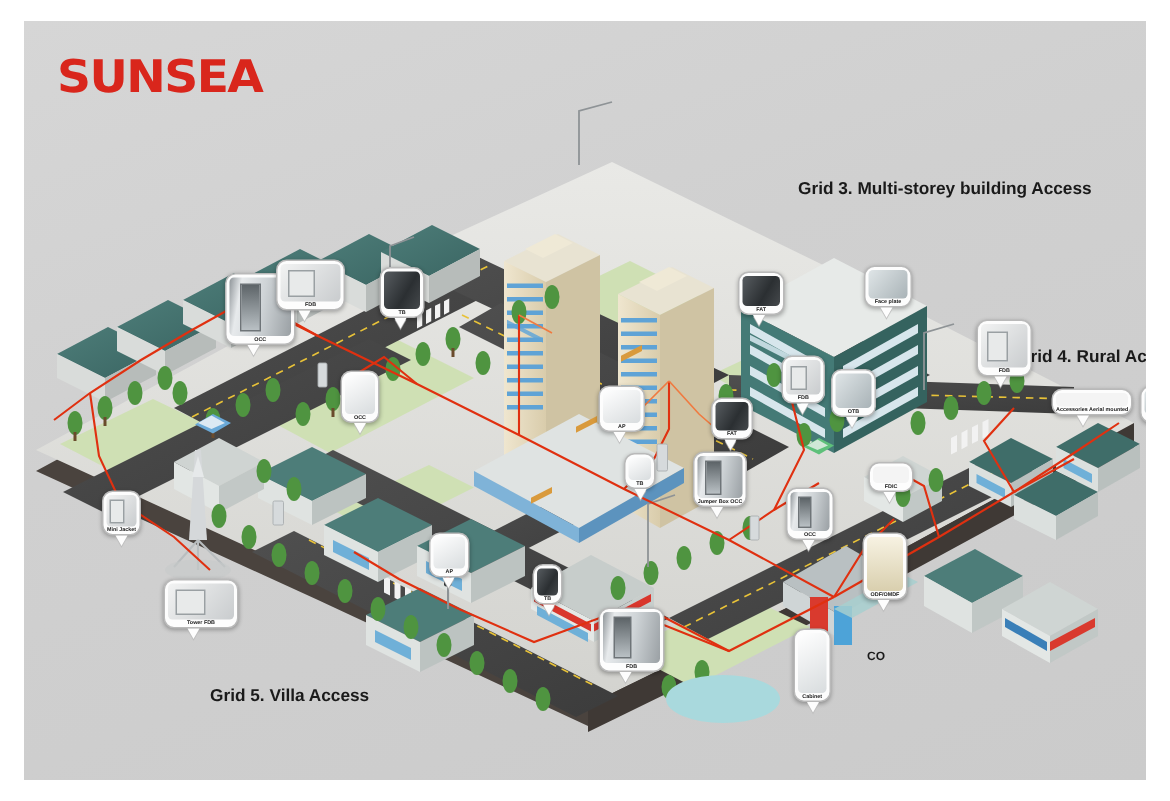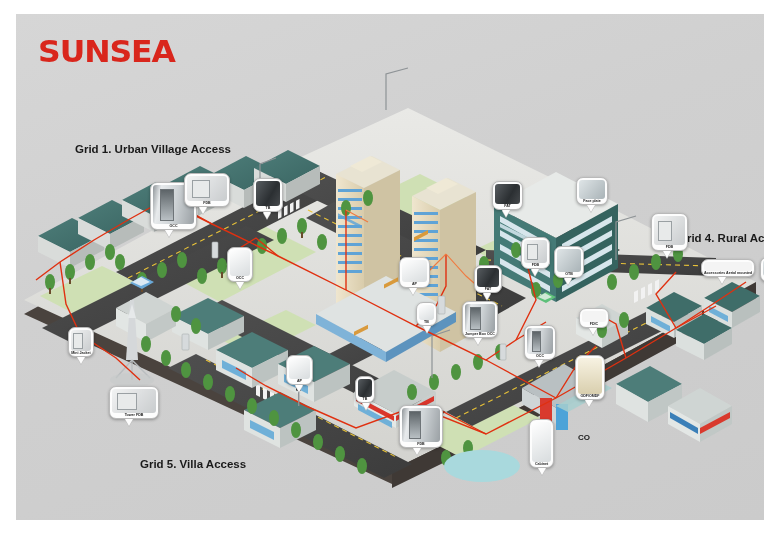--- a/index.html
+++ b/index.html
@@ -488,21 +488,21 @@
       </g>
 
       <g fill="#d6dadc" stroke="#a9aeb0" stroke-width=".6">
         <rect x="196" y="228" width="6" height="16" rx="1"></rect>
         <rect x="422" y="282" width="7" height="18" rx="1"></rect>
         <rect x="484" y="330" width="6" height="16" rx="1"></rect>
         <rect x="166" y="320" width="7" height="16" rx="1"></rect>
       </g>
     </svg>
 
-    <div class="glabel" style="left:59px;top:129px;">Grid 1. Urban Village Access</div>
+    <div class="glabel" style="left:516px;top:106px;">Grid 3. Multi-storey building Access</div>
     <div class="glabel" style="left:662px;top:218px;">Grid 4. Rural Access</div>
     <div class="glabel" style="left:124px;top:444px;">Grid 5. Villa Access</div>
 
     <div class="glabel" style="left:562px;top:419px;font-size:8px;">CO</div>
 
     <div id="callout-layer">
         <div class="callout" style="left: 134px; top: 168px; width: 47px; height: 48px;">
           <div class="thumb dev-cab"></div>
           <div class="cap">OCC</div>
           <div class="tail" style="left: 14px; top: 47px; border-left: 4px solid transparent; border-right: 4px solid transparent; border-top: 7px solid rgb(253, 253, 253); filter: drop-shadow(rgb(185, 185, 185) 0px 1px 0px);"></div>

